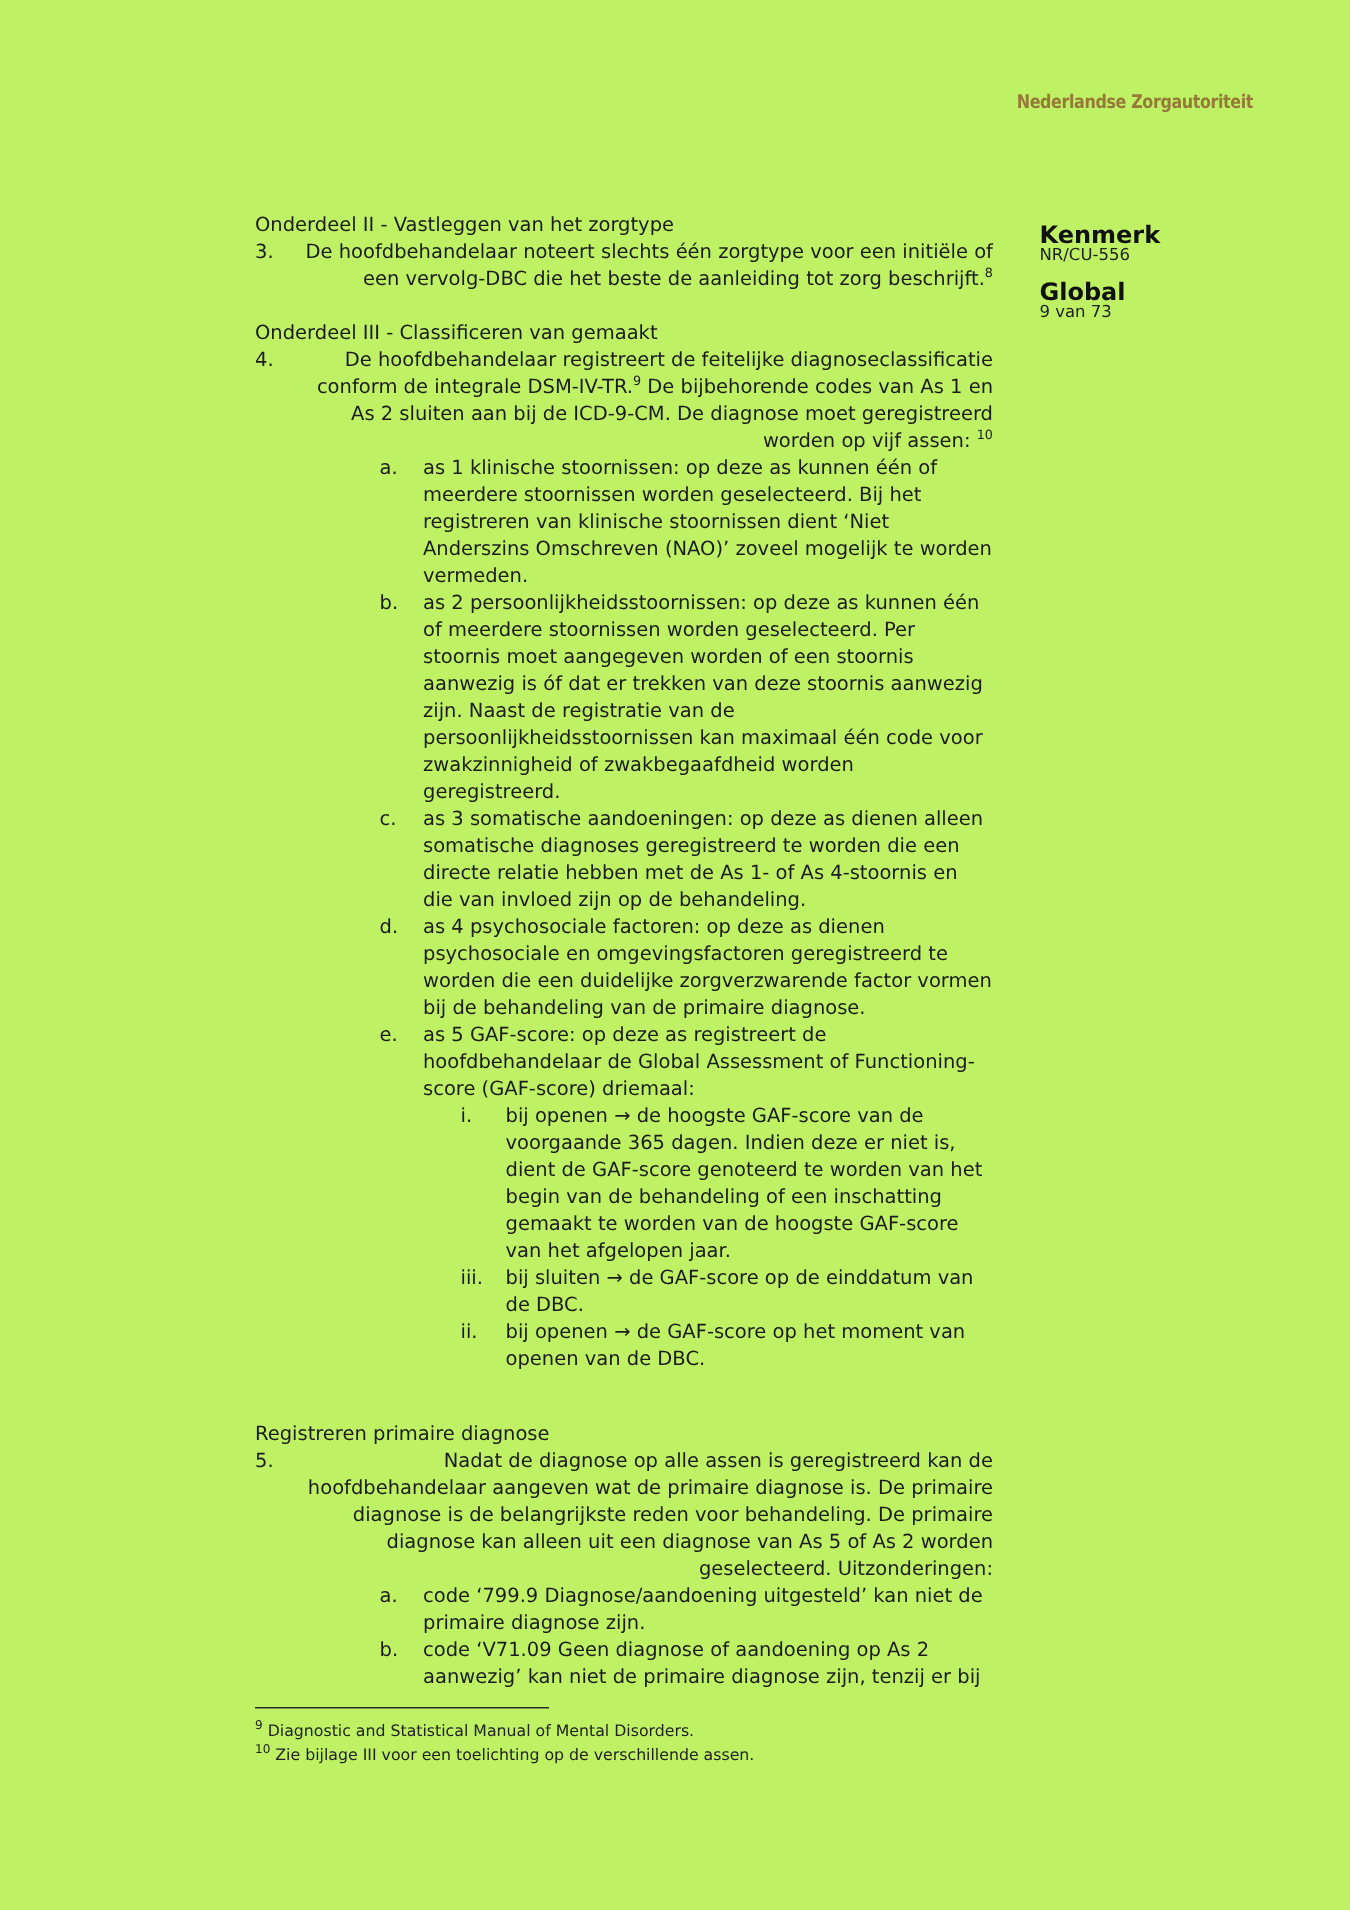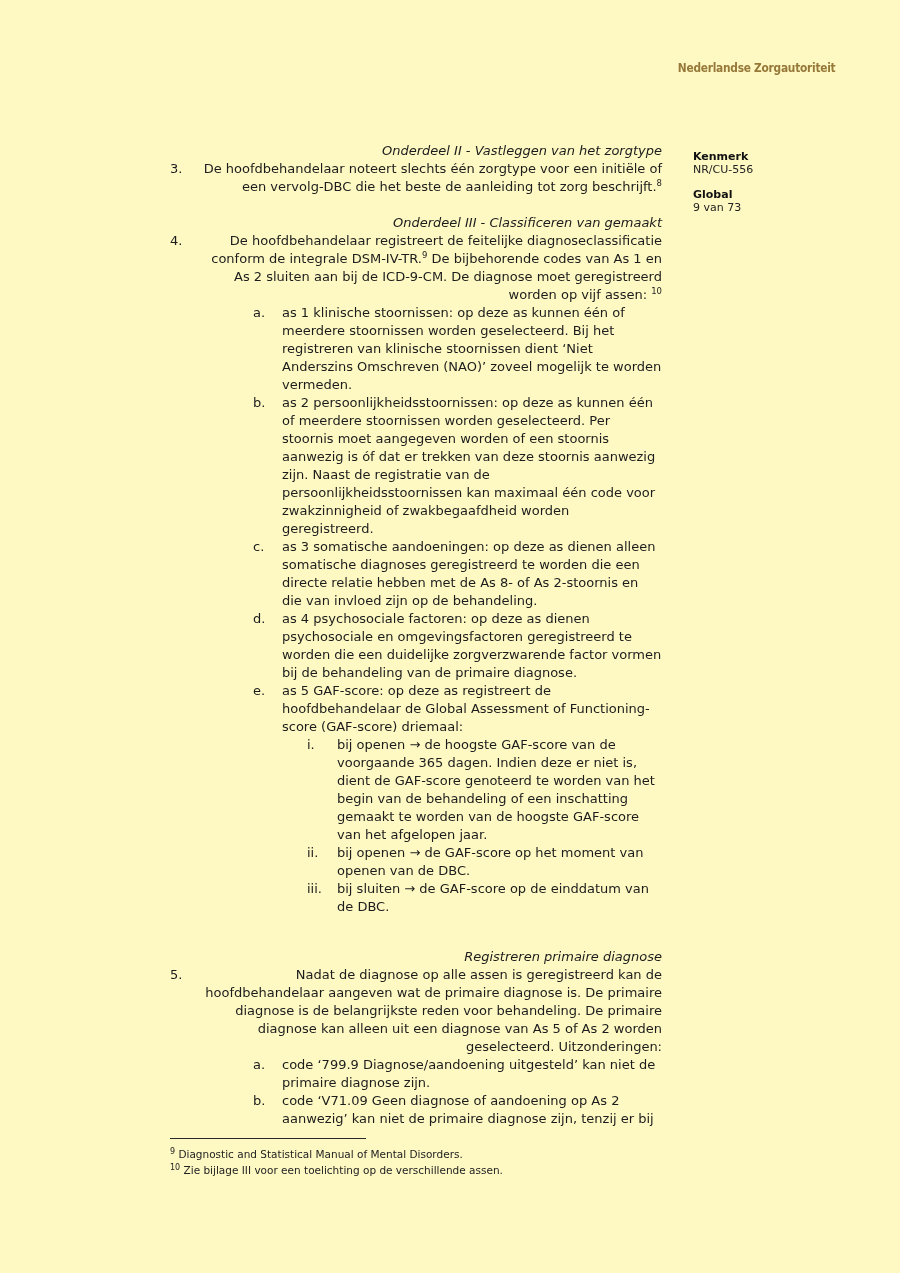--- a/index.html
+++ b/index.html
@@ -4,21 +4,21 @@
 <style>
   html, body {
     margin: 0;
     padding: 0;
     background: #ffffff;
   }
   .page {
     position: relative;
     width: 900px;
     height: 1273px;
-    background: #fef9c3;
+    background: #bef264;
     font-family: "DejaVu Sans", "Liberation Sans", sans-serif;
     color: #1c1c1c;
     overflow: hidden;
   }
 
   
   .brand {
     position: absolute;
     top: 60px;
     right: 65px;
@@ -33,41 +33,39 @@
   
   .meta {
     position: absolute;
     left: 693px;
     top: 150px;
     width: 140px;
     line-height: 13px;
   }
   .meta-label {
     font-weight: bold;
-    font-size: 11px;
+    font-size: 16px;
     color: #111;
   }
   .meta-value {
     font-size: 11px;
     margin-bottom: 12px;
     color: #222;
   }
 
   
   .content {
     position: absolute;
     left: 170px;
     top: 142px;
     width: 492px;
     font-size: 13px;
     line-height: 18px;
   }
   .heading {
-    font-style: italic;
-    text-align: right;
   }
   .heading.gap-1 { margin-top: 18px; }
   .heading.gap-2 { margin-top: 32px; }
 
   .item { display: flex; }
   .item-num { flex: 0 0 29px; }
   .item-body { flex: 1; text-align: right; }
 
   .sub { display: flex; margin-left: 83px; }
   .sub-label { flex: 0 0 29px; }
@@ -138,42 +136,42 @@
     <div class="sub">
       <span class="sub-label">a.</span>
       <span class="sub-body">as 1 klinische stoornissen: op deze as kunnen één of meerdere stoornissen worden geselecteerd. Bij het registreren van klinische stoornissen dient ‘Niet Anderszins Omschreven (NAO)’ zoveel mogelijk te worden vermeden.</span>
     </div>
     <div class="sub">
       <span class="sub-label">b.</span>
       <span class="sub-body">as 2 persoonlijkheidsstoornissen: op deze as kunnen één of meerdere stoornissen worden geselecteerd. Per stoornis moet aangegeven worden of een stoornis aanwezig is óf dat er trekken van deze stoornis aanwezig zijn. Naast de registratie van de persoonlijkheidsstoornissen kan maximaal één code voor zwakzinnigheid of zwakbegaafdheid worden geregistreerd.</span>
     </div>
     <div class="sub">
       <span class="sub-label">c.</span>
-      <span class="sub-body">as 3 somatische aandoeningen: op deze as dienen alleen somatische diagnoses geregistreerd te worden die een directe relatie hebben met de As 8- of As 2-stoornis en die van invloed zijn op de behandeling.</span>
+      <span class="sub-body">as 3 somatische aandoeningen: op deze as dienen alleen somatische diagnoses geregistreerd te worden die een directe relatie hebben met de As 1- of As 4-stoornis en die van invloed zijn op de behandeling.</span>
     </div>
     <div class="sub">
       <span class="sub-label">d.</span>
       <span class="sub-body">as 4 psychosociale factoren: op deze as dienen psychosociale en omgevingsfactoren geregistreerd te worden die een duidelijke zorgverzwarende factor vormen bij de behandeling van de primaire diagnose.</span>
     </div>
     <div class="sub">
       <span class="sub-label">e.</span>
       <span class="sub-body">as 5 GAF-score: op deze as registreert de hoofdbehandelaar de Global Assessment of Functioning-score (GAF-score) driemaal:</span>
     </div>
 
     <div class="roman">
       <span class="roman-label">i.</span>
       <span class="roman-body">bij openen → de hoogste GAF-score van de voorgaande 365 dagen. Indien deze er niet is, dient de GAF-score genoteerd te worden van het begin van de behandeling of een inschatting gemaakt te worden van de hoogste GAF-score van het afgelopen jaar.</span>
     </div>
     <div class="roman">
+      <span class="roman-label">iii.</span>
+      <span class="roman-body">bij sluiten → de GAF-score op de einddatum van de DBC.</span>
+    </div>
+    <div class="roman">
       <span class="roman-label">ii.</span>
       <span class="roman-body">bij openen → de GAF-score op het moment van openen van de DBC.</span>
-    </div>
-    <div class="roman">
-      <span class="roman-label">iii.</span>
-      <span class="roman-body">bij sluiten → de GAF-score op de einddatum van de DBC.</span>
     </div>
 
     <div class="heading gap-2">Registreren primaire diagnose</div>
 
     <div class="item">
       <span class="item-num">5.</span>
       <span class="item-body">Nadat de diagnose op alle assen is geregistreerd kan de hoofdbehandelaar aangeven wat de primaire diagnose is. De primaire diagnose is de belangrijkste reden voor behandeling. De primaire diagnose kan alleen uit een diagnose van As 5 of As 2 worden geselecteerd. Uitzonderingen:</span>
     </div>
 
     <div class="sub">

